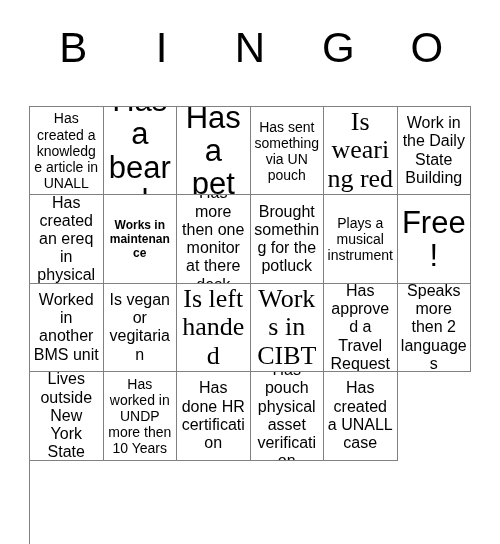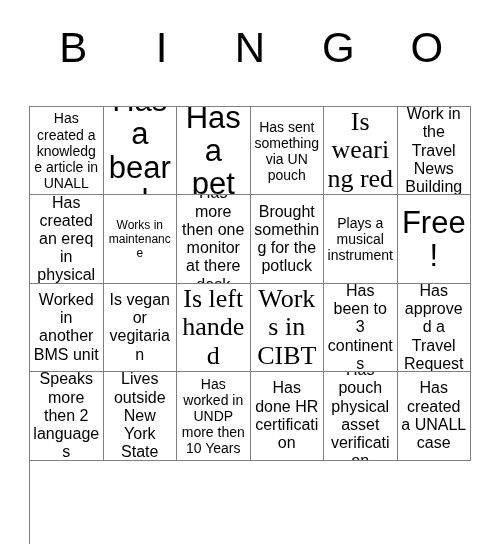--- a/index.html
+++ b/index.html
@@ -78,21 +78,21 @@
   .cell-text {
     display: block;
     width: 100%;
     text-align: center;
     line-height: 1.12;
     word-wrap: break-word;
     hyphens: none;
   }
 
   
-  .fs-xs  { font-size: 12px; line-height: 1.18; }
+  .fs-xs  { font-size: 12px; line-height: 1.18; font-weight: bold; }
   .fs-sm  { font-size: 14px; line-height: 1.15; }
   .fs-md  { font-size: 16px; line-height: 1.14; }
   .fs-xl  { font-size: 26px; line-height: 1.10; font-family: Liberation Serif, serif; }
   .fs-xxl { font-size: 31px; line-height: 1.08; }
 </style>
 </head>
 <body>
 
 <div id="bingo-card">
 
@@ -116,21 +116,21 @@
       <span class="cell-text fs-xxl">Has a pet</span>
     </div>
     <div class="bingo-cell">
       <span class="cell-text fs-sm">Has sent something via UN pouch</span>
     </div>
     <div class="bingo-cell">
       <span class="cell-text fs-xl">Is wearing red</span>
     </div>
 
     <div class="bingo-cell">
-      <span class="cell-text fs-md">Work in the Travel News Building</span>
+      <span class="cell-text fs-md">Work in the Daily State Building</span>
     </div>
     <div class="bingo-cell">
       <span class="cell-text fs-md">Has created an ereq in physical</span>
     </div>
     <div class="bingo-cell">
       <span class="cell-text fs-xs">Works in maintenance</span>
     </div>
     <div class="bingo-cell">
       <span class="cell-text fs-md">Has more then one monitor at there desk</span>
     </div>
@@ -151,23 +151,20 @@
       <span class="cell-text fs-md">Is vegan or vegitarian</span>
     </div>
 
     <div class="bingo-cell">
       <span class="cell-text fs-xl">Is left handed</span>
     </div>
     <div class="bingo-cell">
       <span class="cell-text fs-xl">Works in CIBT</span>
     </div>
     <div class="bingo-cell">
-      <span class="cell-text fs-md">Has been to 3 continents</span>
-    </div>
-    <div class="bingo-cell">
       <span class="cell-text fs-md">Has approved a Travel Request</span>
     </div>
     <div class="bingo-cell">
       <span class="cell-text fs-md">Speaks more then 2 languages</span>
     </div>
 
     <div class="bingo-cell">
       <span class="cell-text fs-md">Lives outside New York State</span>
     </div>
     <div class="bingo-cell">

